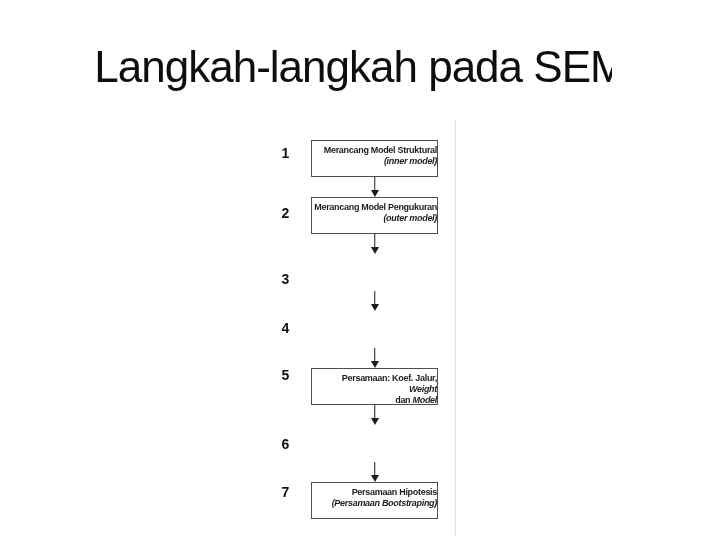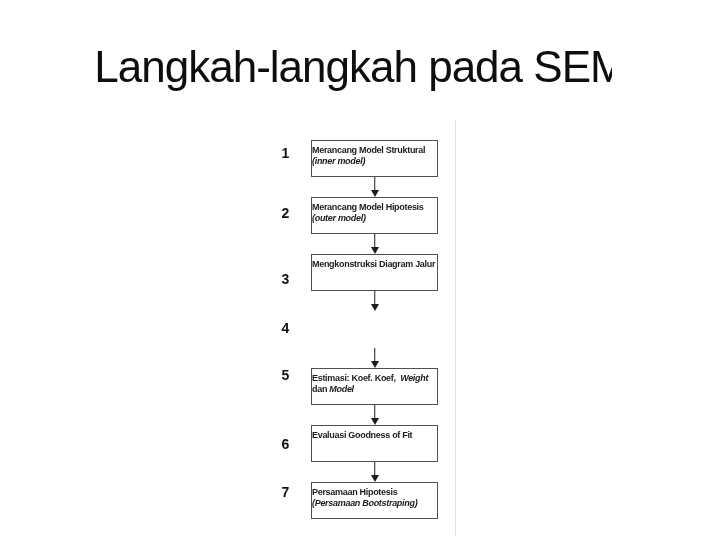--- a/index.html
+++ b/index.html
@@ -66,21 +66,21 @@
   .s3 .step-num { transform: translateY(6px); }
   .s4 .step-num { transform: translateY(-2px); }
   .s5 .step-num { transform: translateY(-12px); }
   .s6 .step-num { transform: translateY(0px); }
   .s7 .step-num { transform: translateY(-9px); }
   .step-box {
     flex: 1;
     border: 1px solid #4f4f4f;
     background: #ffffff;
     box-sizing: border-box;
-    text-align: left;
+    text-align: right;
     padding-top: 4px;
   }
   .box-line {
     font-size: 9px;
     line-height: 11px;
     font-weight: 700;
     letter-spacing: -0.3px;
     color: #1c1c1c;
     white-space: pre-wrap;
   }
@@ -132,69 +132,63 @@
     </div>
 
     <div class="arrow">
       <div class="arrow-line"></div>
       <div class="arrow-head"></div>
     </div>
 
     <div class="step s2">
       <div class="step-num">2</div>
       <div class="step-box">
-        <div class="box-line"><span>Merancang Model Hipotesis</span></div>
+        <div class="box-line"><span>Merancang Model Pengukuran</span></div>
         <div class="box-line"><span class="it">(outer model)</span></div>
       </div>
     </div>
 
     <div class="arrow">
       <div class="arrow-line"></div>
       <div class="arrow-head"></div>
     </div>
 
     <div class="step s3">
       <div class="step-num">3</div>
-      <div class="step-box">
-        <div class="box-line"><span>Mengkonstruksi Diagram Jalur</span></div>
-      </div>
     </div>
 
     <div class="arrow">
       <div class="arrow-line"></div>
       <div class="arrow-head"></div>
     </div>
 
     <div class="step s4">
       <div class="step-num">4</div>
     </div>
 
     <div class="arrow">
       <div class="arrow-line"></div>
       <div class="arrow-head"></div>
     </div>
 
     <div class="step s5">
       <div class="step-num">5</div>
       <div class="step-box">
-        <div class="box-line"><span>Estimasi: Koef. Koef,  </span><span class="it">Weight</span></div>
+        <div class="box-line"><span>Persamaan: Koef. Jalur,  </span><span class="it">Weight</span></div>
         <div class="box-line"><span>dan </span><span class="it">Model</span></div>
       </div>
     </div>
 
     <div class="arrow">
       <div class="arrow-line"></div>
       <div class="arrow-head"></div>
     </div>
 
     <div class="step s6">
       <div class="step-num">6</div>
-      <div class="step-box">
-        <div class="box-line"><span>Evaluasi Goodness of Fit</span></div>
-      </div>
     </div>
 
     <div class="arrow">
       <div class="arrow-line"></div>
       <div class="arrow-head"></div>
     </div>
 
     <div class="step s7">
       <div class="step-num">7</div>
       <div class="step-box">

